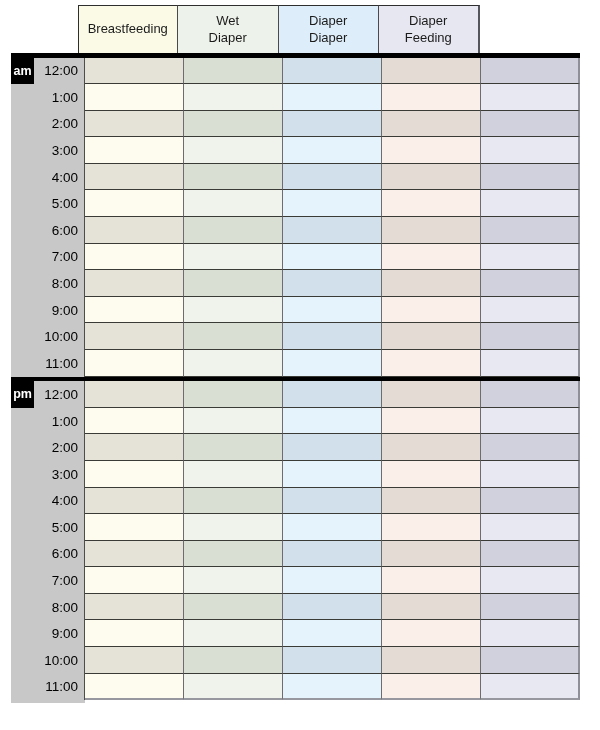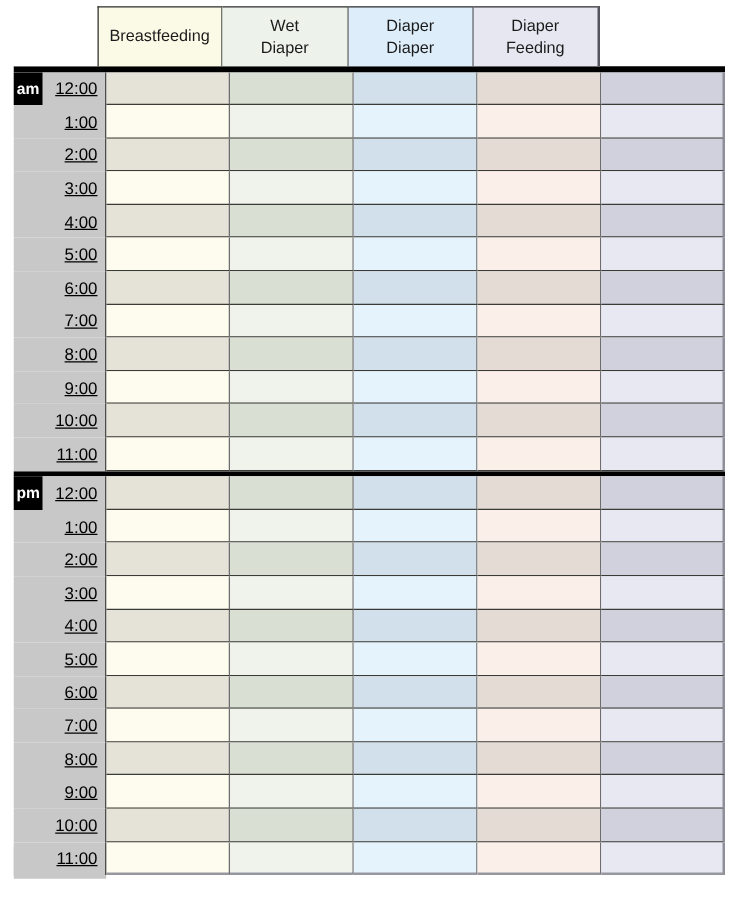--- a/index.html
+++ b/index.html
@@ -39,21 +39,20 @@
     width: 75px;
     background: #c8c8c8;
     border-right: 1.5px solid #4f4d49;
     display: flex;
     align-items: center;
     justify-content: flex-end;
     padding-right: 6px;
     font-size: 13.5px;
     color: #000000;
     position: relative;
-    text-decoration: underline;
   }
   .badge {
     position: absolute;
     left: 0; top: 0;
     height: 100%;
     width: 23px;
     background: #000000;
     color: #ffffff;
     font-weight: bold;
     font-size: 12.5px;

